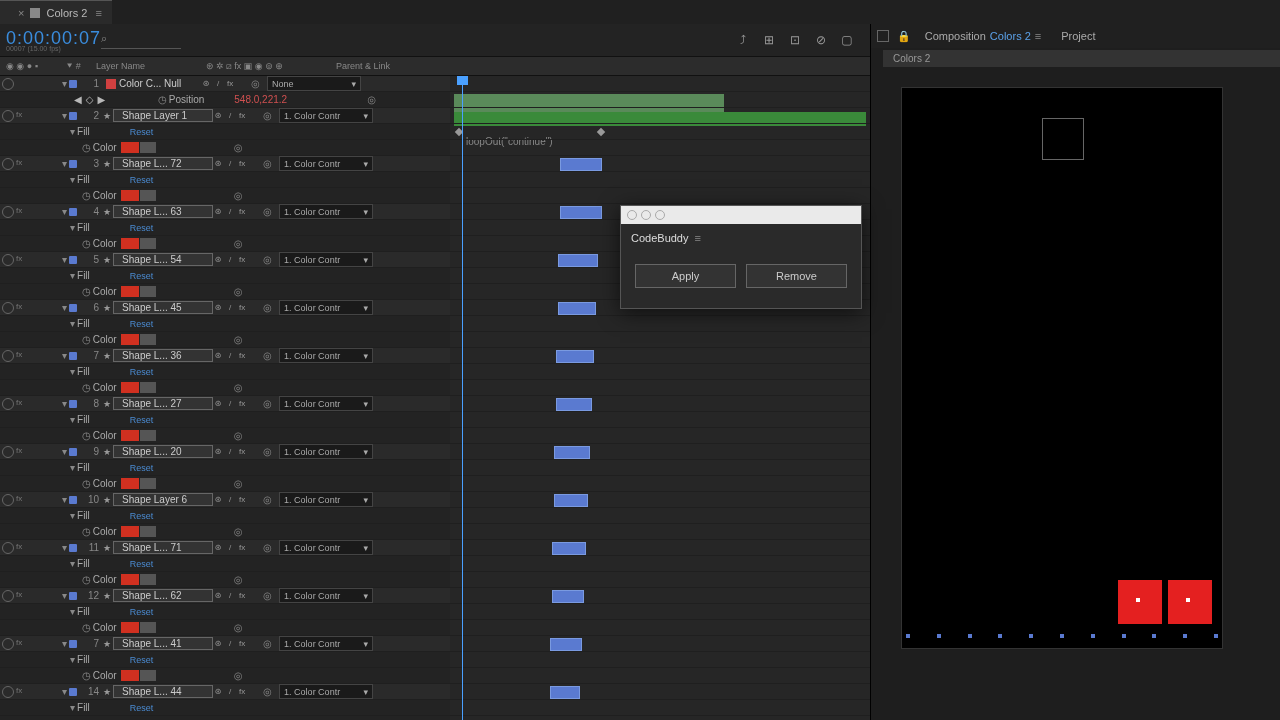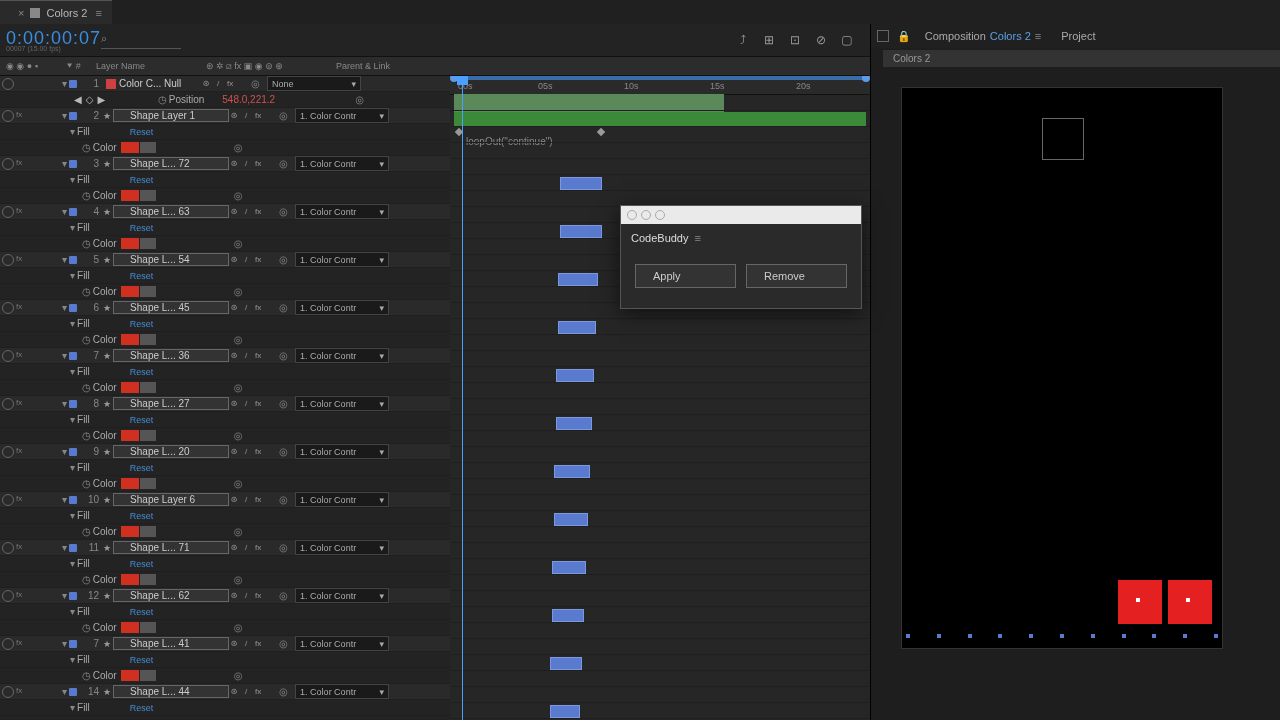--- a/index.html
+++ b/index.html
@@ -36,21 +36,21 @@
   .workarea{position:absolute;top:18px;height:18px;left:4px;width:270px;background:#5a8a5a}
   .green-strip{position:absolute;top:36px;height:14px;left:4px;right:4px;background:#3a8a3a}
 
   .layer-row{display:flex;align-items:center;height:15px;background:#2a2a2a;border-bottom:1px solid #1f1f1f;font-size:10px}
   .layer-row .vis{width:60px;display:flex;gap:2px;padding-left:2px}
   .eye{width:10px;height:10px;border:1px solid #666;border-radius:50%}
   .solo{width:8px;height:8px;background:#5a7ad0;border-radius:1px}
   .layer-row .num{width:22px;color:#888;text-align:right;padding-right:4px}
   .star{color:#999;font-size:9px;margin-right:2px}
   .layer-name{width:82px;overflow:hidden;white-space:nowrap;color:#ccc}
-  .layer-name.boxed{border:1px solid #666;padding:0 16px;background:#333}
+  .layer-name.boxed{border:1px solid #666;padding:0 8px;background:#333}
   .switches{width:50px;display:flex;gap:2px;align-items:center}
   .sw{width:10px;height:10px;display:flex;align-items:center;justify-content:center;color:#999;font-size:8px}
   .parent{width:110px;display:flex;align-items:center;gap:4px}
   .swirl{width:12px;height:12px;color:#888;font-size:10px}
   .dd{flex:1;background:#1a1a1a;border:1px solid #444;padding:0 4px;font-size:9px;color:#aaa;height:13px;display:flex;align-items:center;justify-content:space-between}
 
   .sub-row{display:flex;align-items:center;height:15px;background:#232323;font-size:10px;padding-left:70px;border-bottom:1px solid #1f1f1f}
   .sub-row .lbl{color:#aaa}
   .sub-row .reset{color:#4a8ad0;margin-left:40px;font-size:9px}
   .color-swatch{width:18px;height:11px;background:#d03020;display:inline-block;margin-left:4px;vertical-align:middle}
@@ -60,21 +60,21 @@
   .bar{position:absolute;height:11px;top:2px;background:#5a7ad0;border:1px solid #7a9ae0}
   .expr-text{position:absolute;left:16px;top:60px;color:#888;font-size:10px}
   .kf{position:absolute;width:6px;height:6px;background:#999;transform:rotate(45deg);top:5px}
 
   .popup{position:absolute;left:620px;top:205px;width:240px;background:#2a2a2a;border:1px solid #555;box-shadow:0 4px 20px rgba(0,0,0,.6);z-index:20}
   .popup-title-bar{height:18px;background:#eaeaea;display:flex;align-items:center;padding:0 6px;gap:4px}
   .popup-title-bar span{width:8px;height:8px;border:1px solid #aaa;border-radius:50%}
   .popup-head{padding:8px 10px;font-size:11px;color:#ddd;display:flex;align-items:center;gap:6px}
   .popup-body{padding:6px 14px 14px}
   .btn-row{display:flex;gap:10px;margin:6px 0;justify-content:center}
-  .pbtn{flex:1;border:1px solid #666;background:#333;color:#ccc;padding:5px 17px;text-align:left;font-size:11px;cursor:pointer}
+  .pbtn{flex:1;border:1px solid #666;background:#333;color:#ccc;padding:5px 17px;text-align:center;font-size:11px;cursor:pointer}
   .psel{border:1px solid #555;background:#2a2a2a;color:#ccc;padding:4px 8px;font-size:10px;display:flex;justify-content:space-between;align-items:center;margin:8px 0}
 
   .right-tabs{display:flex;height:24px;align-items:center;background:#202020;padding:0 6px;gap:8px}
   .rtab{font-size:11px;color:#aaa;padding:0 6px;display:flex;align-items:center;gap:4px}
   .sub-tab{margin:2px 0 0 12px;padding:3px 10px;background:#333;font-size:10px;color:#999;display:inline-block}
   .viewer{margin:20px 30px;width:320px;height:560px;background:#000;position:relative;border:1px solid #333}
   .viewer-box{position:absolute;top:30px;left:140px;width:40px;height:40px;border:1px solid #666}
   .red-sq{position:absolute;width:44px;height:44px;background:#e42020}
   .red-sq .dot{position:absolute;width:4px;height:4px;background:#fff}
   .handles{position:absolute;bottom:4px;left:4px;right:4px;height:10px;display:flex;justify-content:space-between}
@@ -148,21 +148,21 @@
             </div>
           </div>
           <div class="sub-row">
             <span style="width:50px;display:flex;gap:4px;margin-left:4px">
               <span>◀</span>
               <span>◇</span>
               <span>▶</span>
             </span>
    <span style="margin-left:34px" class="tw">◷</span>
    <span class="lbl">Position</span>
-   <span class="pos-val" style="margin-left:18px">548.0,221.2</span>
+   <span class="pos-val" style="margin-left:30px">548.0,221.2</span>
    <span class="swirl" style="margin-left:80px">◎</span>
           </div>
           <div class="layer-row ">
             <div class="vis">
               <span class="eye"></span>
               <span style="color:#777;font-size:8px">fx</span>
             </div>
      <span class="tw">▾</span>
      <span class="solo"></span>
      <span class="num">2</span>
@@ -575,28 +575,20 @@
             </div>
           </div>
           <div class="sub-row">
             <span class="tw">▾</span>
      <span class="lbl">Fill</span>
      <span class="reset">Reset</span>
           </div>
         </div>
 
       <div class="track-panel">
-        <div class="ruler">
-          <div class="ruler-bar"></div>
-          <span class="tick" style="left:8px">00s</span>
-          <span class="tick" style="left:88px">05s</span>
-          <span class="tick" style="left:174px">10s</span>
-          <span class="tick" style="left:260px">15s</span>
-          <span class="tick" style="left:346px">20s</span>
-        </div>
         <div class="workarea"></div>
         <div class="green-strip"></div>
         <div class="playhead">
             <div class="playhead-flag"></div>
           </div>
         <div class="expr-text">loopOut("continue")</div>
         <div class="kf" style="left:6px;top:53px"></div>
         <div class="kf" style="left:148px;top:53px"></div>
         <div id="tracks">
             <div class="track-row"></div>

